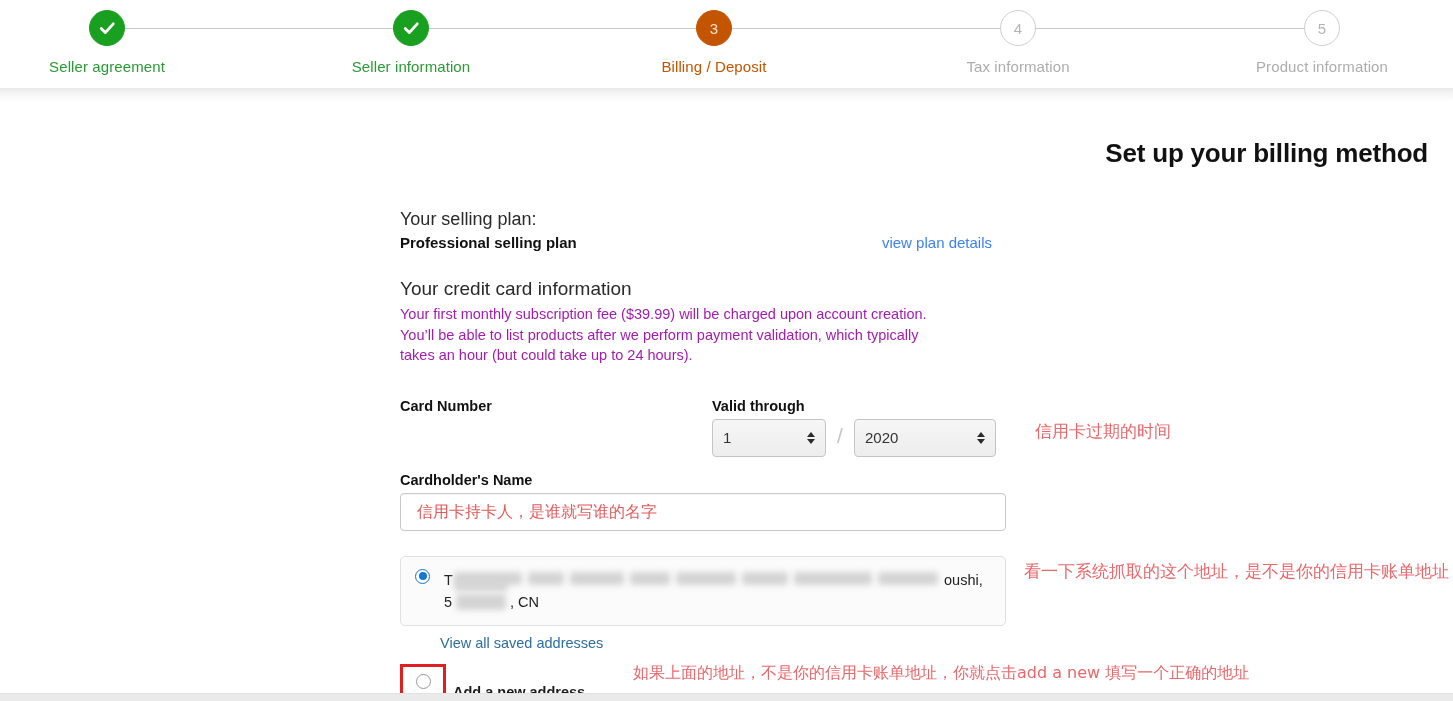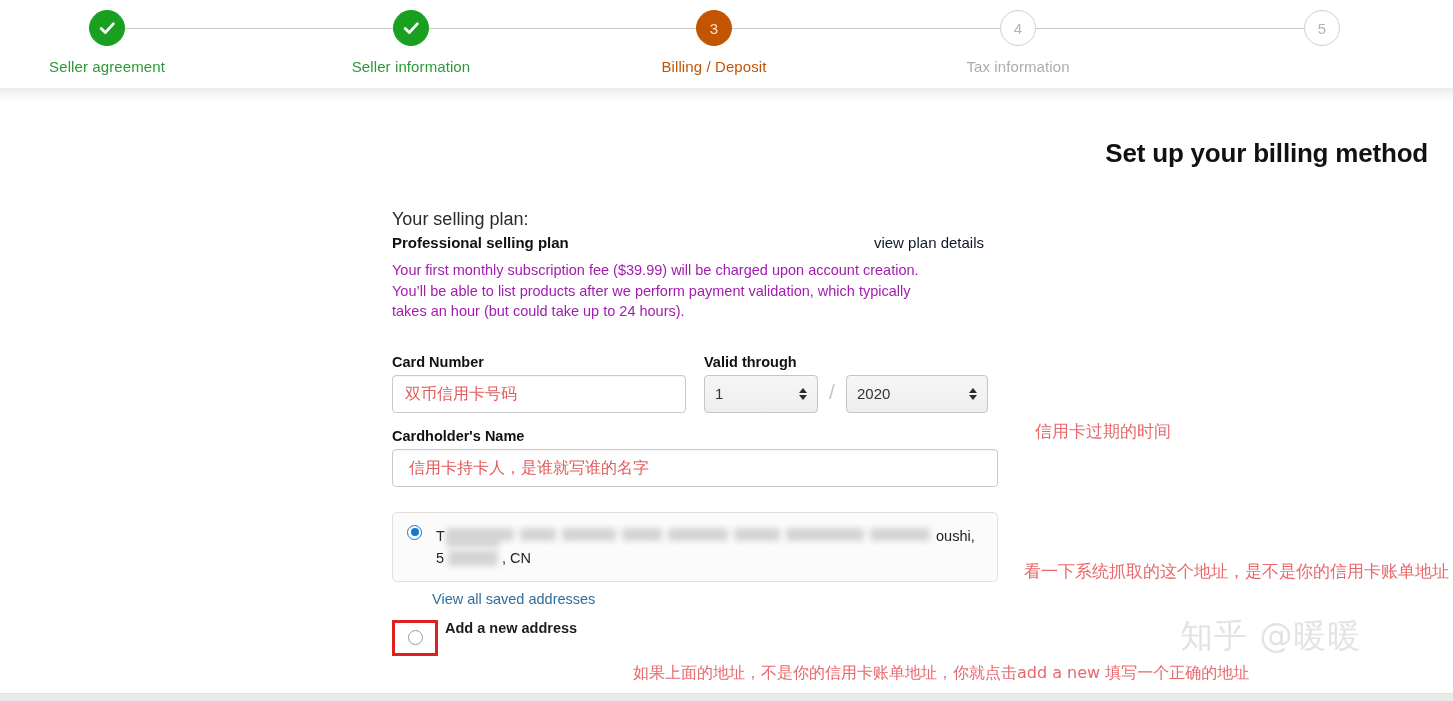--- a/index.html
+++ b/index.html
@@ -87,21 +87,21 @@
     width: 1428px;
     text-align: right;
     font-size: 26px;
     font-weight: bold;
     color: #111111;
     letter-spacing: -0.2px;
   }
 
   #form-col {
     position: absolute;
-    left: 392px;
+    left: 400px;
     top: 206px;
     width: 608px;
   }
 
   .plan-label {
     font-size: 18px;
     color: #2a2a2a;
     line-height: 26px;
   }
   .plan-row {
@@ -111,21 +111,21 @@
   }
   .plan-value {
     font-size: 15px;
     font-weight: bold;
     color: #111111;
   }
   .plan-link {
     position: absolute;
     right: 16px; top: 0;
     font-size: 15px;
-    color: #0f172a;
+    color: #3b82f6;
     cursor: pointer;
   }
 
   .section-head {
     margin-top: 18px;
     font-size: 19px;
     color: #2a2a2a;
     line-height: 26px;
   }
   .section-body {
@@ -276,21 +276,21 @@
     margin-left: 40px;
     font-size: 14.5px;
     color: #2e6e9e;
     display: inline-block;
     cursor: pointer;
   }
 
   #add-new-row {
     margin-top: 12px;
     display: flex;
-    align-items: flex-start;
+    align-items: flex-end;
     position: relative;
   }
   #add-new-radio-highlight {
     width: 46px; height: 36px;
     border: 3px solid #e02020;
     display: flex; align-items: center; justify-content: center;
     flex: none;
   }
   #add-new-label {
     margin-left: 7px;
@@ -367,44 +367,45 @@
       <div class="step-label current">Billing / Deposit</div>
     </div>
 
     <div class="step" style="left:1018px;">
       <div class="step-circle future">4</div>
       <div class="step-label future">Tax information</div>
     </div>
 
     <div class="step" style="left:1322px;">
       <div class="step-circle future">5</div>
+      <div class="step-label future">Product information</div>
     </div>
   </div>
   <div id="header-shadow"></div>
 
   <div id="main-title">Set up your billing method</div>
 
   <div id="form-col">
 
     <div class="plan-label">Your selling plan:</div>
     <div class="plan-row">
       <span class="plan-value">Professional selling plan</span>
       <span class="plan-link">view plan details</span>
     </div>
 
+    <div class="section-head">Your credit card information</div>
     <div class="section-body">
       <div>Your first monthly subscription fee ($39.99) will be charged upon account creation.</div>
       <div>You’ll be able to list products after we perform payment validation, which typically</div>
       <div>takes an hour (but could take up to 24 hours).</div>
     </div>
 
     <div id="card-row">
       <div id="card-number-block">
         <div class="field-label">Card Number</div>
-        <div class="text-input">双币信用卡号码</div>
       </div>
 
       <div id="valid-block">
         <div class="field-label">Valid through</div>
         <div class="select-wrap">
           <div class="sel month">
             <span>1</span>
             <span class="spin">
               <span class="up"></span>
                 <span class="down"></span>
@@ -460,16 +461,15 @@
         <span class="radio"></span>
       </div>
       <span id="add-new-label">Add a new address</span>
     </div>
   </div>
 
   <div class="annot" id="annot-expiry">信用卡过期的时间</div>
   <div class="annot" id="annot-addnew">如果上面的地址，不是你的信用卡账单地址，你就点击add a new 填写一个正确的地址</div>
   <div class="annot" id="annot-address">看一下系统抓取的这个地址，是不是你的信用卡账单地址</div>
 
-  <div id="watermark">知乎 @暖暖</div>
 
   <div id="bottom-band"></div>
 </div>
 
 </body></html>

